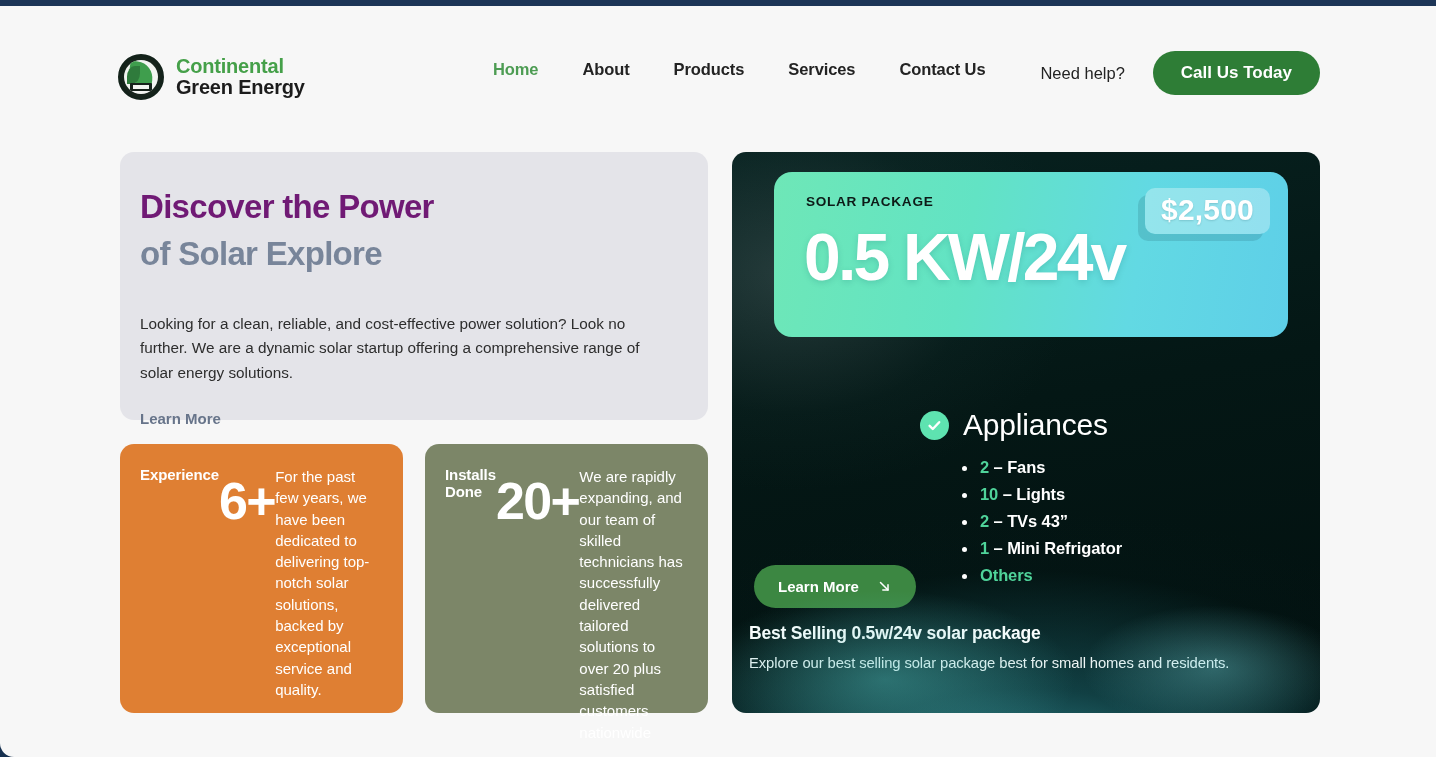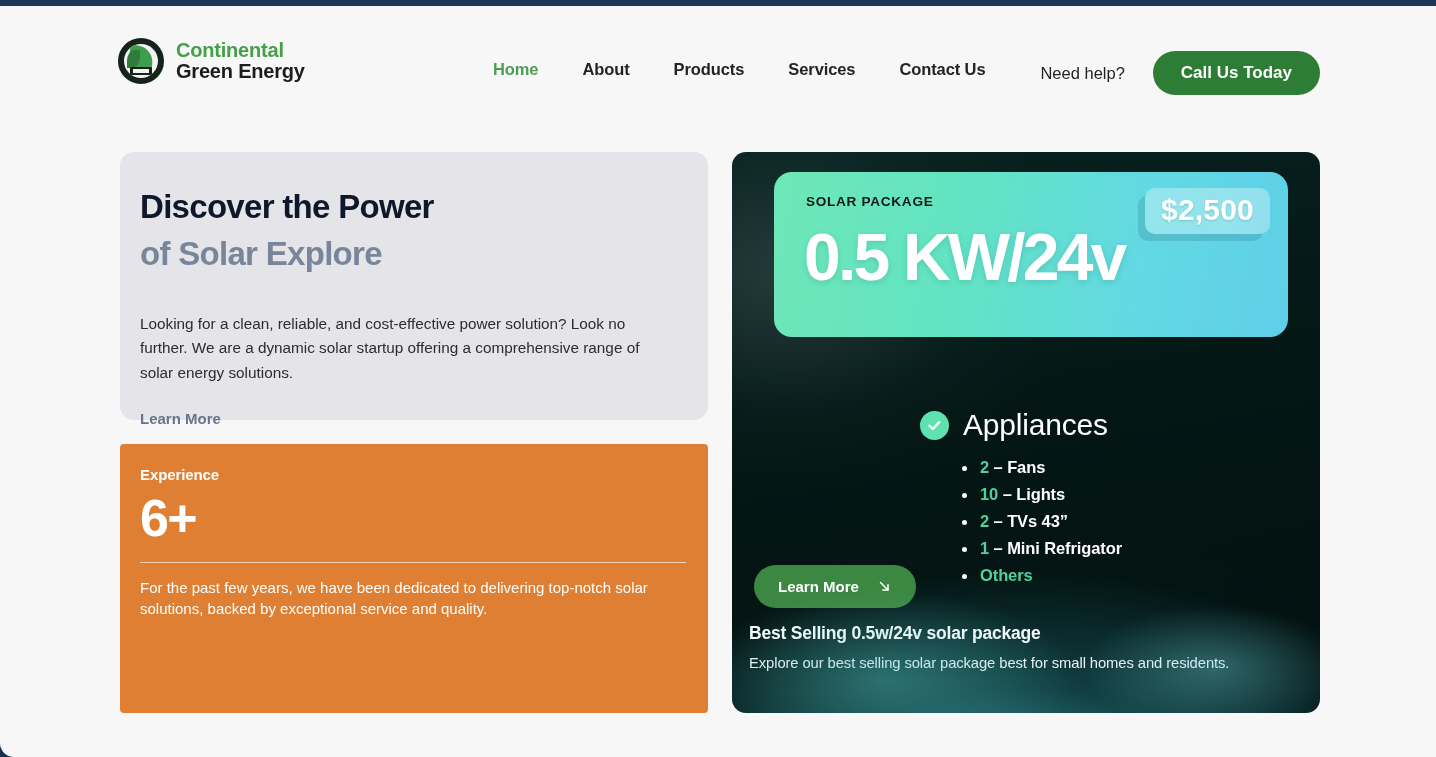--- a/index.html
+++ b/index.html
@@ -41,21 +41,21 @@
     padding: 0 116px;
     display: flex;
     align-items: center;
   }
   .brand {
     display: flex;
     align-items: center;
     gap: 12px;
     position: absolute;
     left: 118px;
-    top: 32px;
+    top: 48px;
   }
   .logo-badge {
     width: 46px; height: 46px;
     border-radius: 50%;
     background: #17241c;
     border: 3px solid #13221a;
     position: relative;
     overflow: hidden;
     flex: none;
     display: flex;
@@ -176,21 +176,21 @@
   .hero-card {
     background: #e4e4e9;
     border-radius: 14px;
     padding: 38px 32px 34px 20px;
     height: 268px;
     position: relative;
   }
   .hero-h1 {
     font-size: 33px;
     font-weight: 700;
-    color: #0f172a;
+    color: #701a75;
     letter-spacing: -0.7px;
     line-height: 1.04;
   }
   .hero-h2 {
     font-size: 33px;
     font-weight: 700;
     color: #78859a;
     letter-spacing: -0.7px;
     line-height: 1.04;
     margin-top: 13px;
@@ -212,25 +212,25 @@
   }
 
   
   .stats-row {
     display: flex;
     gap: 22px;
     height: 269px;
   }
   .stat-card {
     flex: 1;
-    border-radius: 4px;
+    border-radius: 14px;
     padding: 22px 22px 20px 20px;
     color: #ffffff;
     display: flex;
-    flex-direction: column;
+    flex-direction: row;
   }
   .stat-card.orange { background: #df7f33; }
   .stat-card.olive  { background: #7c8668; }
   .stat-label {
     font-size: 15px;
     font-weight: 700;
     letter-spacing: -0.1px;
   }
   .stat-number {
     font-size: 52px;
@@ -454,20 +454,26 @@
 
         <div class="stats-row">
 
           <div class="stat-card orange">
             <div class="stat-label">Experience</div>
             <div class="stat-number">6+</div>
             <div class="stat-rule"></div>
             <div class="stat-desc">For the past few years, we have been dedicated to delivering top-notch solar solutions, backed by exceptional service and quality.</div>
           </div>
 
+          <div class="stat-card olive">
+            <div class="stat-label">Installs Done</div>
+            <div class="stat-number">20+</div>
+            <div class="stat-rule"></div>
+            <div class="stat-desc">We are rapidly expanding, and our team of skilled technicians has successfully delivered tailored solutions to over 20 plus satisfied customers nationwide</div>
+          </div>
 
         </div>
       </div>
 
       <section class="promo-panel">
 
         <div class="package-card">
           <div class="pkg-label">SOLAR PACKAGE</div>
           <div class="price-badge">$2,500</div>
           <div class="pkg-headline">0.5 KW/24v</div>

